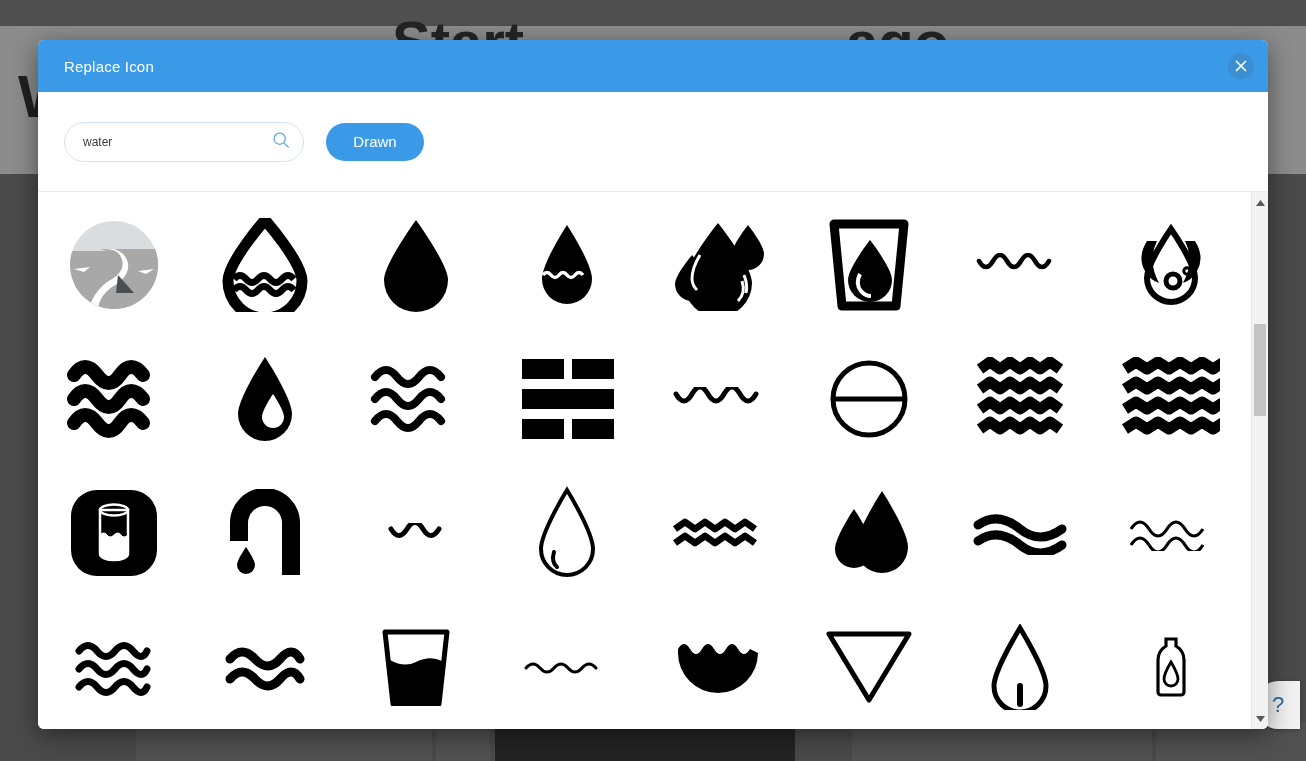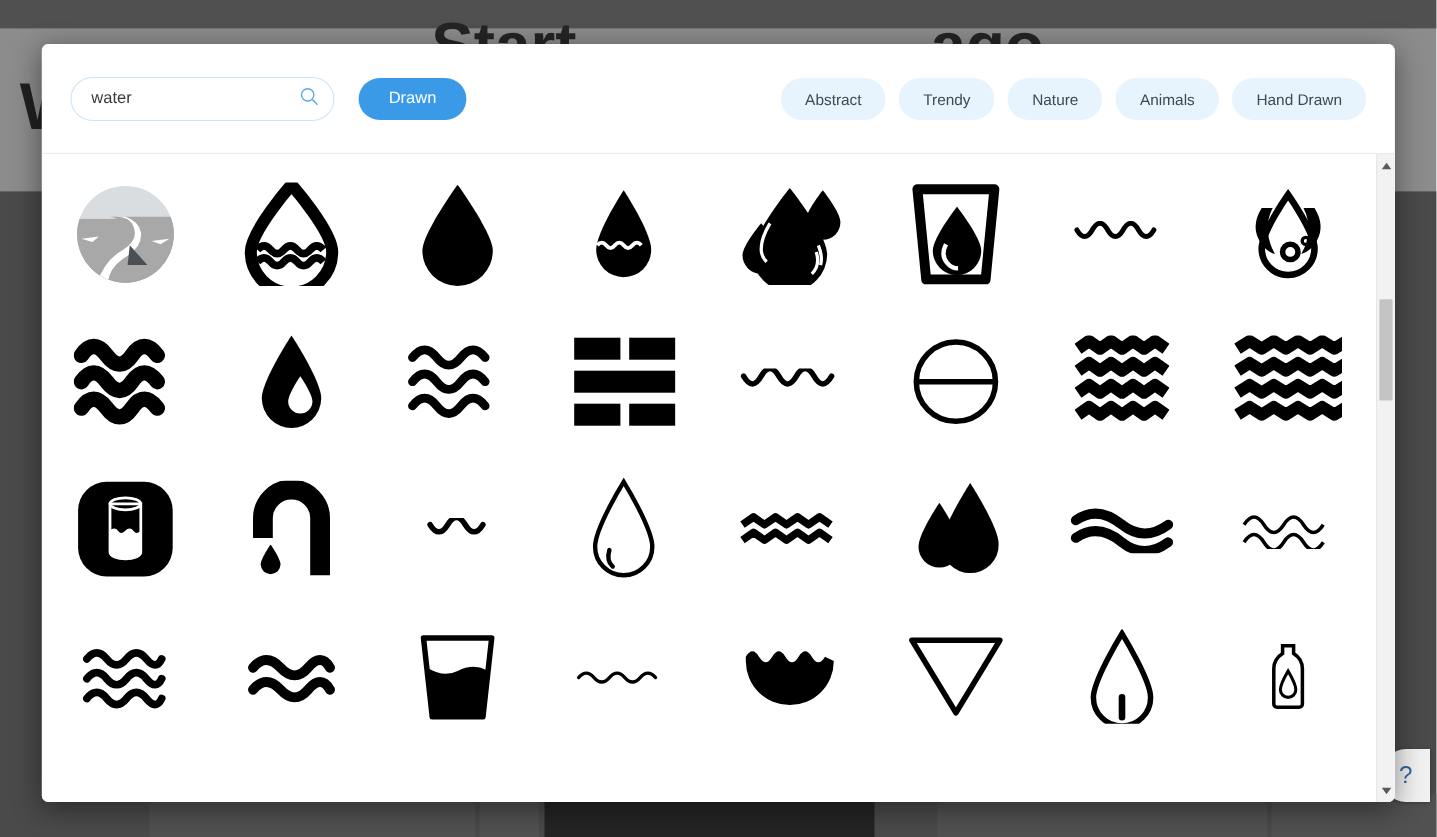--- a/index.html
+++ b/index.html
@@ -50,21 +50,21 @@
   }
   #close-btn svg{display:block;}
   #modal-toolbar{
     height:99px;flex:0 0 auto;display:flex;align-items:center;
     padding:0 26px;border-bottom:1px solid #ebebeb;background:#fff;
   }
   #search-wrap{position:relative;width:240px;height:40px;}
   #search-input{
     width:100%;height:100%;box-sizing:border-box;
     border:1px solid #cfe4f5;border-radius:20px;outline:none;
-    padding:0 42px 0 18px;font-size:15px;color:#3a3a3a;
+    padding:0 42px 0 18px;font-size:12px;color:#3a3a3a;
     font-family:"Liberation Sans", sans-serif;background:#fff;
   }
   #search-input::placeholder{color:#b5b5b5;}
   #search-icon{position:absolute;right:14px;top:50%;transform:translateY(-50%);pointer-events:none;}
   #search-btn{
     margin-left:22px;width:98px;height:38px;border:none;border-radius:19px;
     background:#3b9ae8;color:#fff;font-size:15px;cursor:pointer;
     font-family:"Liberation Sans", sans-serif;
   }
   #categories{margin-left:auto;display:flex;gap:12px;}
@@ -115,40 +115,41 @@
   <div class="bg-card" id="bg-card-4"></div>
   <div class="bg-card" id="bg-card-5"></div>
 </div>
 
 <div id="overlay"></div>
 
 <div id="help-fab">?</div>
 
 <div id="modal">
 
+  <div id="modal-header">
+    <div id="modal-title">Replace Icon</div>
+    <div id="close-btn">
+      <svg width="12" height="12" viewBox="0 0 12 12" aria-hidden="true">
+        <path d="M1.5 1.5 L10.5 10.5 M10.5 1.5 L1.5 10.5" stroke="#ffffff" stroke-width="1.7" stroke-linecap="round"></path>
+      </svg>
+    </div>
+  </div>
 
   <div id="modal-toolbar">
     <div id="search-wrap">
       <input id="search-input" type="text" value="water" style="">
       <span id="search-icon">
         <svg width="18" height="18" viewBox="0 0 18 18" aria-hidden="true">
           <circle cx="7.7" cy="7.7" r="5.6" fill="none" stroke="#5fa8e0" stroke-width="1.3"></circle>
           <path d="M11.9 11.9 L16.3 16.3" stroke="#5fa8e0" stroke-width="1.3" stroke-linecap="round"></path>
         </svg>
       </span>
     </div>
     <button id="search-btn">Drawn</button>
 
-    <div id="categories">
-      <div class="cat-pill">Abstract</div>
-      <div class="cat-pill">Trendy</div>
-      <div class="cat-pill">Nature</div>
-      <div class="cat-pill">Animals</div>
-      <div class="cat-pill">Hand Drawn</div>
-    </div>
   </div>
 
   <div id="grid-area">
     <div id="icon-grid">
 
       <div class="icon-cell">
         <svg width="92" height="92" viewBox="0 0 92 92">
           <defs>
               <clipPath id="cc1">
                 <circle cx="46" cy="46" r="44"></circle>

